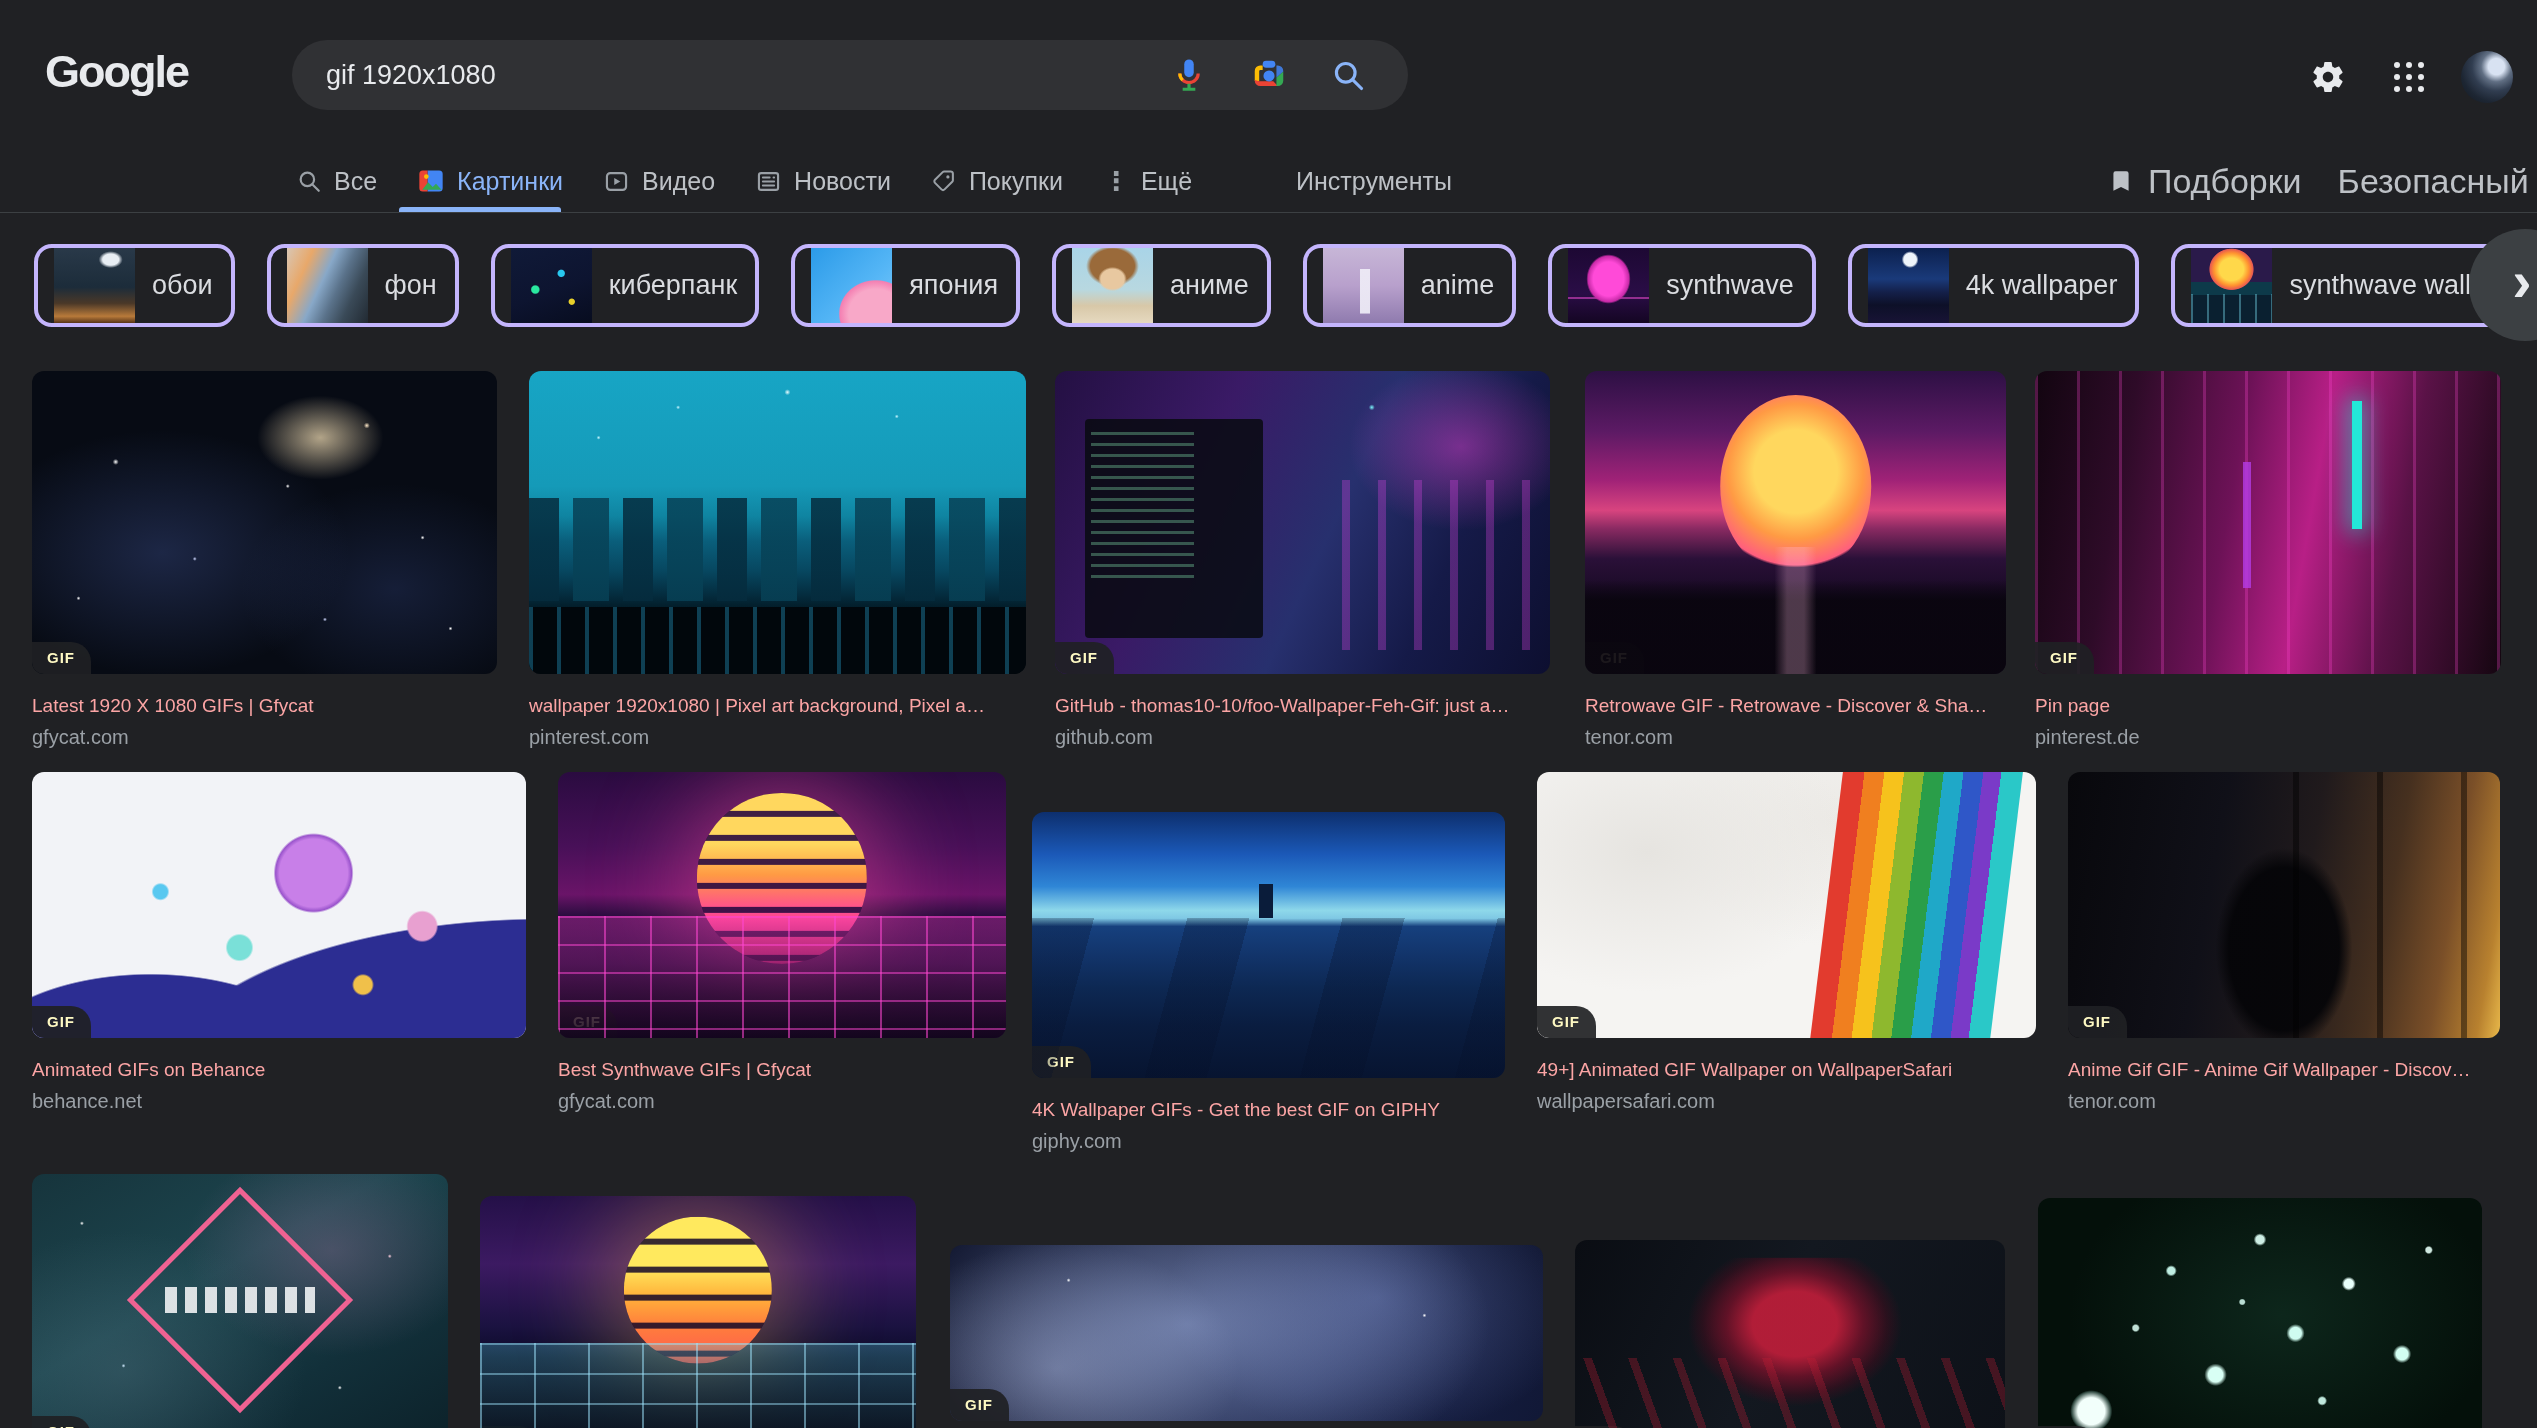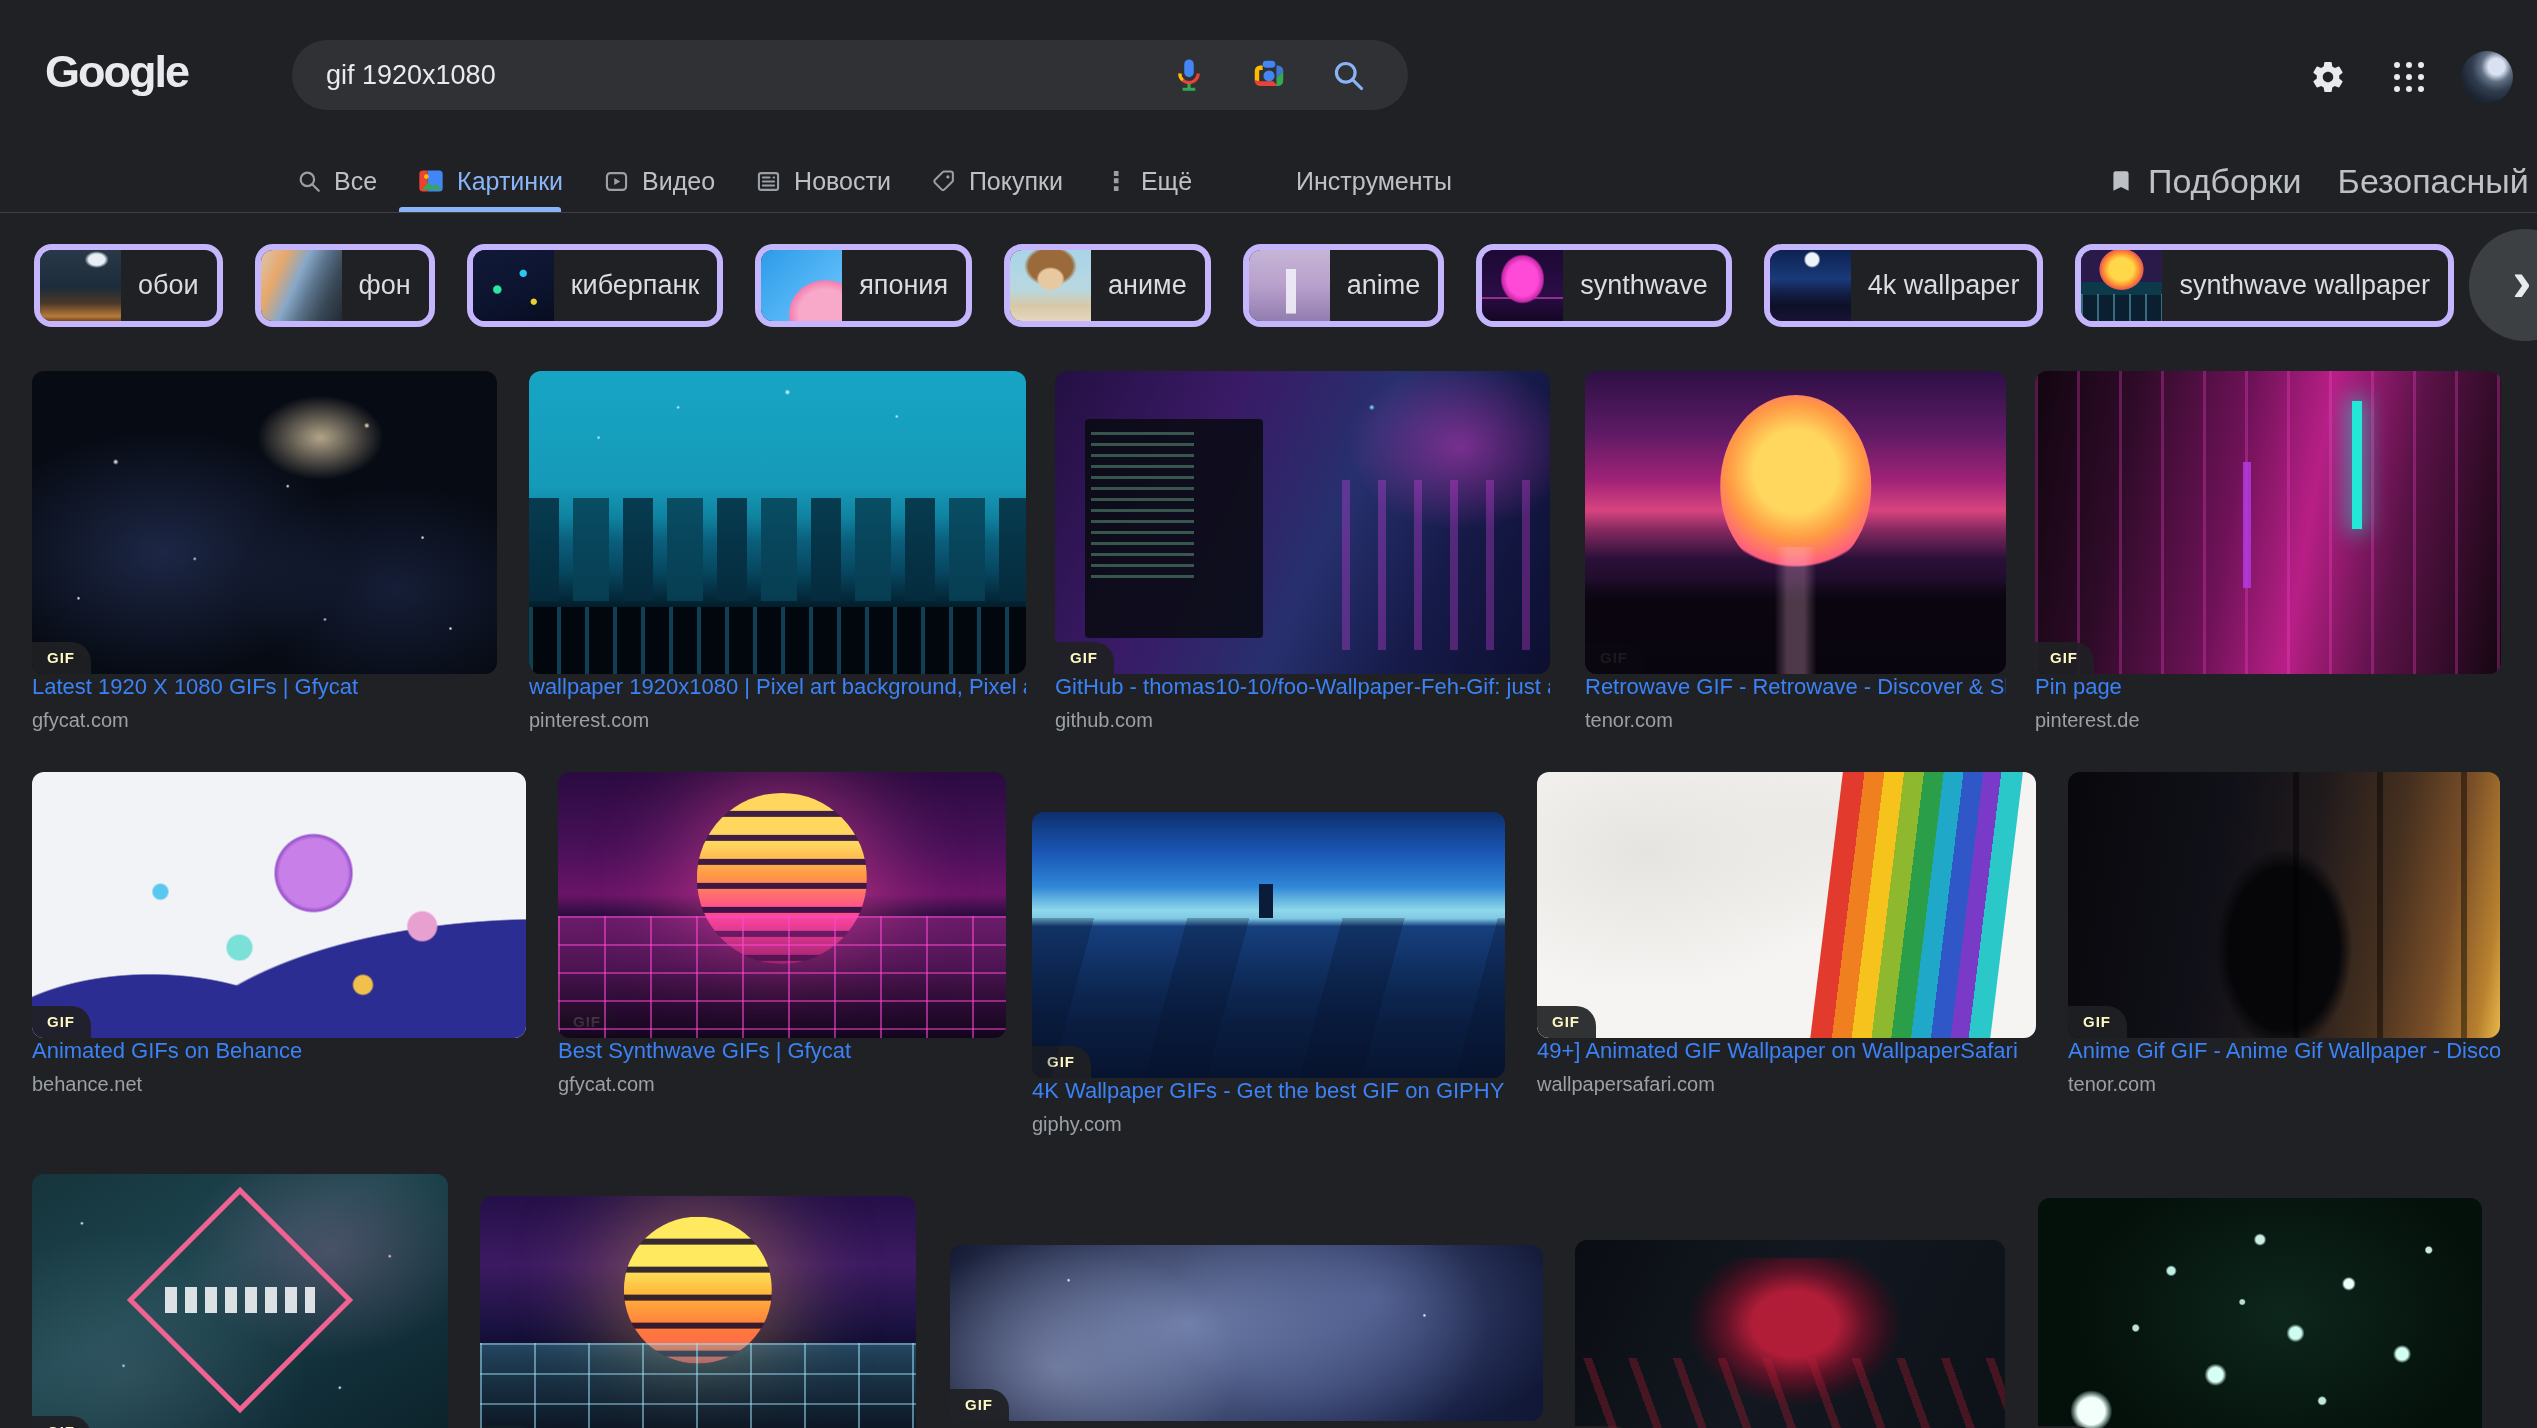--- a/index.html
+++ b/index.html
@@ -32,37 +32,37 @@
   .tab .dots{font-size:26px;font-weight:700;color:#9aa0a6;line-height:1;}
   .tab.tools{margin-left:64px;}
   .tabs-right{position:absolute;left:2108px;top:150px;height:62px;display:flex;align-items:center;gap:14px;}
   .tabs-right .lbl{color:#bdc1c6;font-size:34px;white-space:nowrap;}
   .tabs-right .safe{margin-left:22px;}
   .caret{font-size:14px;color:#9aa0a6;margin-left:4px;}
   .tabs-divider{position:absolute;left:0;top:212px;width:2537px;height:1px;background:#3c4043;}
 
   
   .chips-row{position:absolute;left:34px;top:244px;height:83px;display:flex;gap:32px;}
-  .chip{box-sizing:border-box;height:83px;border:6px solid #c4b5fd;border-radius:18px;
-        display:flex;align-items:center;overflow:hidden;background:#202124;flex:none;}
+  .chip{box-sizing:border-box;height:83px;border:4px solid #c4b5fd;border-radius:18px;
+        display:flex;align-items:center;overflow:hidden;background:#202124;flex:none;padding-left:16px;}
   .chip .thumb{width:81px;height:81px;flex:none;}
   .chip .clabel{padding:0 18px 0 17px;font-size:27px;color:#dadce0;white-space:nowrap;}
   .chip-stub{position:absolute;left:2482px;top:244px;width:55px;height:83px;border:1px solid #5f6368;
         border-radius:18px 0 0 18px;background:linear-gradient(160deg,#101a38 0%,#0c1228 60%,#070c1a 100%);}
   .chips-next{position:absolute;left:2469px;top:229px;width:112px;height:112px;border-radius:50%;
         background:#3c4043;display:flex;align-items:center;justify-content:center;}
   .chips-next span{color:#e8eaed;font-size:58px;line-height:1;margin:-8px 0 0 -6px;font-weight:700;}
 
   
   .card{position:absolute;}
   .shot{position:relative;width:100%;border-radius:12px;overflow:hidden;}
   .gif-badge{position:absolute;left:0;bottom:0;background:rgba(32,33,36,.92);color:#fef9c3;
         font-size:15px;font-weight:700;letter-spacing:1px;padding:8px 16px 9px 15px;
         border-radius:0 20px 0 12px;line-height:1;}
-  .title{font-size:22px;color:#3b82f6;white-space:nowrap;overflow:hidden;}
+  .title{margin-top:21px;font-size:19px;color:#fca5a5;white-space:nowrap;overflow:hidden;}
   .domain{margin-top:9px;font-size:20px;color:#9aa0a6;white-space:nowrap;overflow:hidden;}
 
   .shot::before,.shot::after{content:"";position:absolute;}
 
   
   .a-star{background:
     radial-gradient(3px 3px at 18% 30%,#fff,transparent),
     radial-gradient(2px 2px at 35% 62%,#cfd8ff,transparent),
     radial-gradient(2px 2px at 55% 38%,#fff,transparent),
     radial-gradient(3px 3px at 72% 18%,#ffe9c9,transparent),

